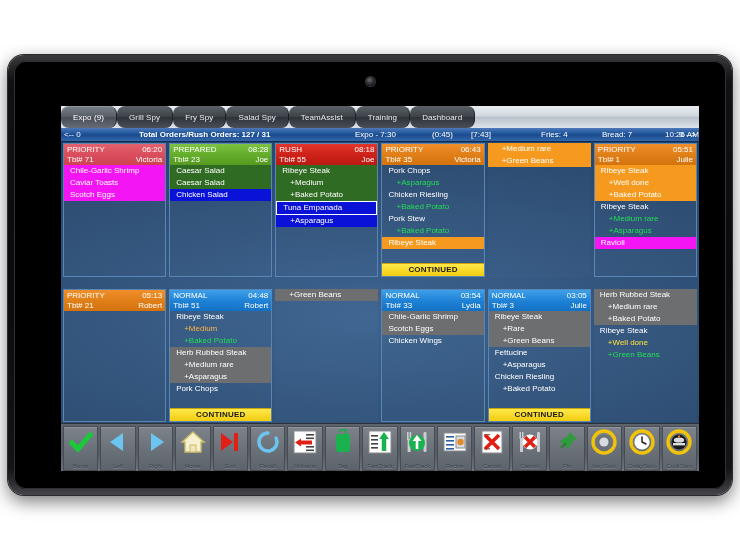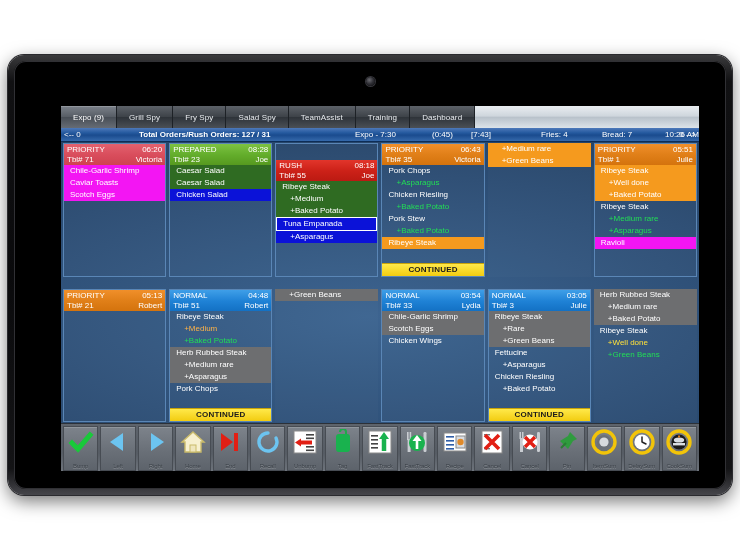--- a/index.html
+++ b/index.html
@@ -54,20 +54,21 @@
   .tab {
     flex: 0 0 auto;
     padding: 0 12px;
     display: flex; align-items: center; justify-content: center;
     font-size: 8px;
     color: #e9ecef;
     background: linear-gradient(180deg,#5c6168 0%, #3e4349 48%, #2f343a 52%, #4a4f56 100%);
     border-right: 1px solid #1d2126;
     letter-spacing: .1px;
     white-space: nowrap;
+    border-radius: 8px;
   }
   .tab.active {
     background: linear-gradient(180deg,#7b818a 0%, #585e66 48%, #484e56 52%, #666c75 100%);
     color: #ffffff;
     box-shadow: inset 0 1px 0 rgba(255,255,255,.18);
   }
   #tabbar-filler { flex: 1 1 auto; }
 
   
   #statusbar {
@@ -125,21 +126,21 @@
   }
   .t-row2 { padding-top: 0; }
 
   
   .hd-priority .t-row1 { background: linear-gradient(180deg,#f08f2a,#e07f18); }
   .hd-priority .t-row2 { background: linear-gradient(180deg,#e07f18,#d4730d); }
   .hd-priority-red .t-row1 { background: linear-gradient(180deg,#e2616e,#d94d5c); }
   .hd-priority-red .t-row2 { background: linear-gradient(180deg,#d94d5c,#cf4251); }
   .hd-prepared .t-row1 { background: linear-gradient(180deg,#7dc242,#63ad2b); }
   .hd-prepared .t-row2 { background: linear-gradient(180deg,#63ad2b,#56991f); }
-  .hd-rush .t-row1 { background: linear-gradient(180deg,#e2352b,#cc2118); margin-top: 16px; }
+  .hd-rush .t-row1 { background: linear-gradient(180deg,#e2352b,#cc2118); }
   .hd-rush .t-row2 { background: linear-gradient(180deg,#cc2118,#bb1a12); }
   .hd-normal .t-row1 { background: linear-gradient(180deg,#3f9fe8,#1f82d6); }
   .hd-normal .t-row2 { background: linear-gradient(180deg,#1f82d6,#1371c4); }
 
   .t-body { flex: 1 1 auto; overflow: hidden; }
 
   .line {
     padding: 1px 3px 1px 6px;
     line-height: 10px;
     font-size: 8px;

